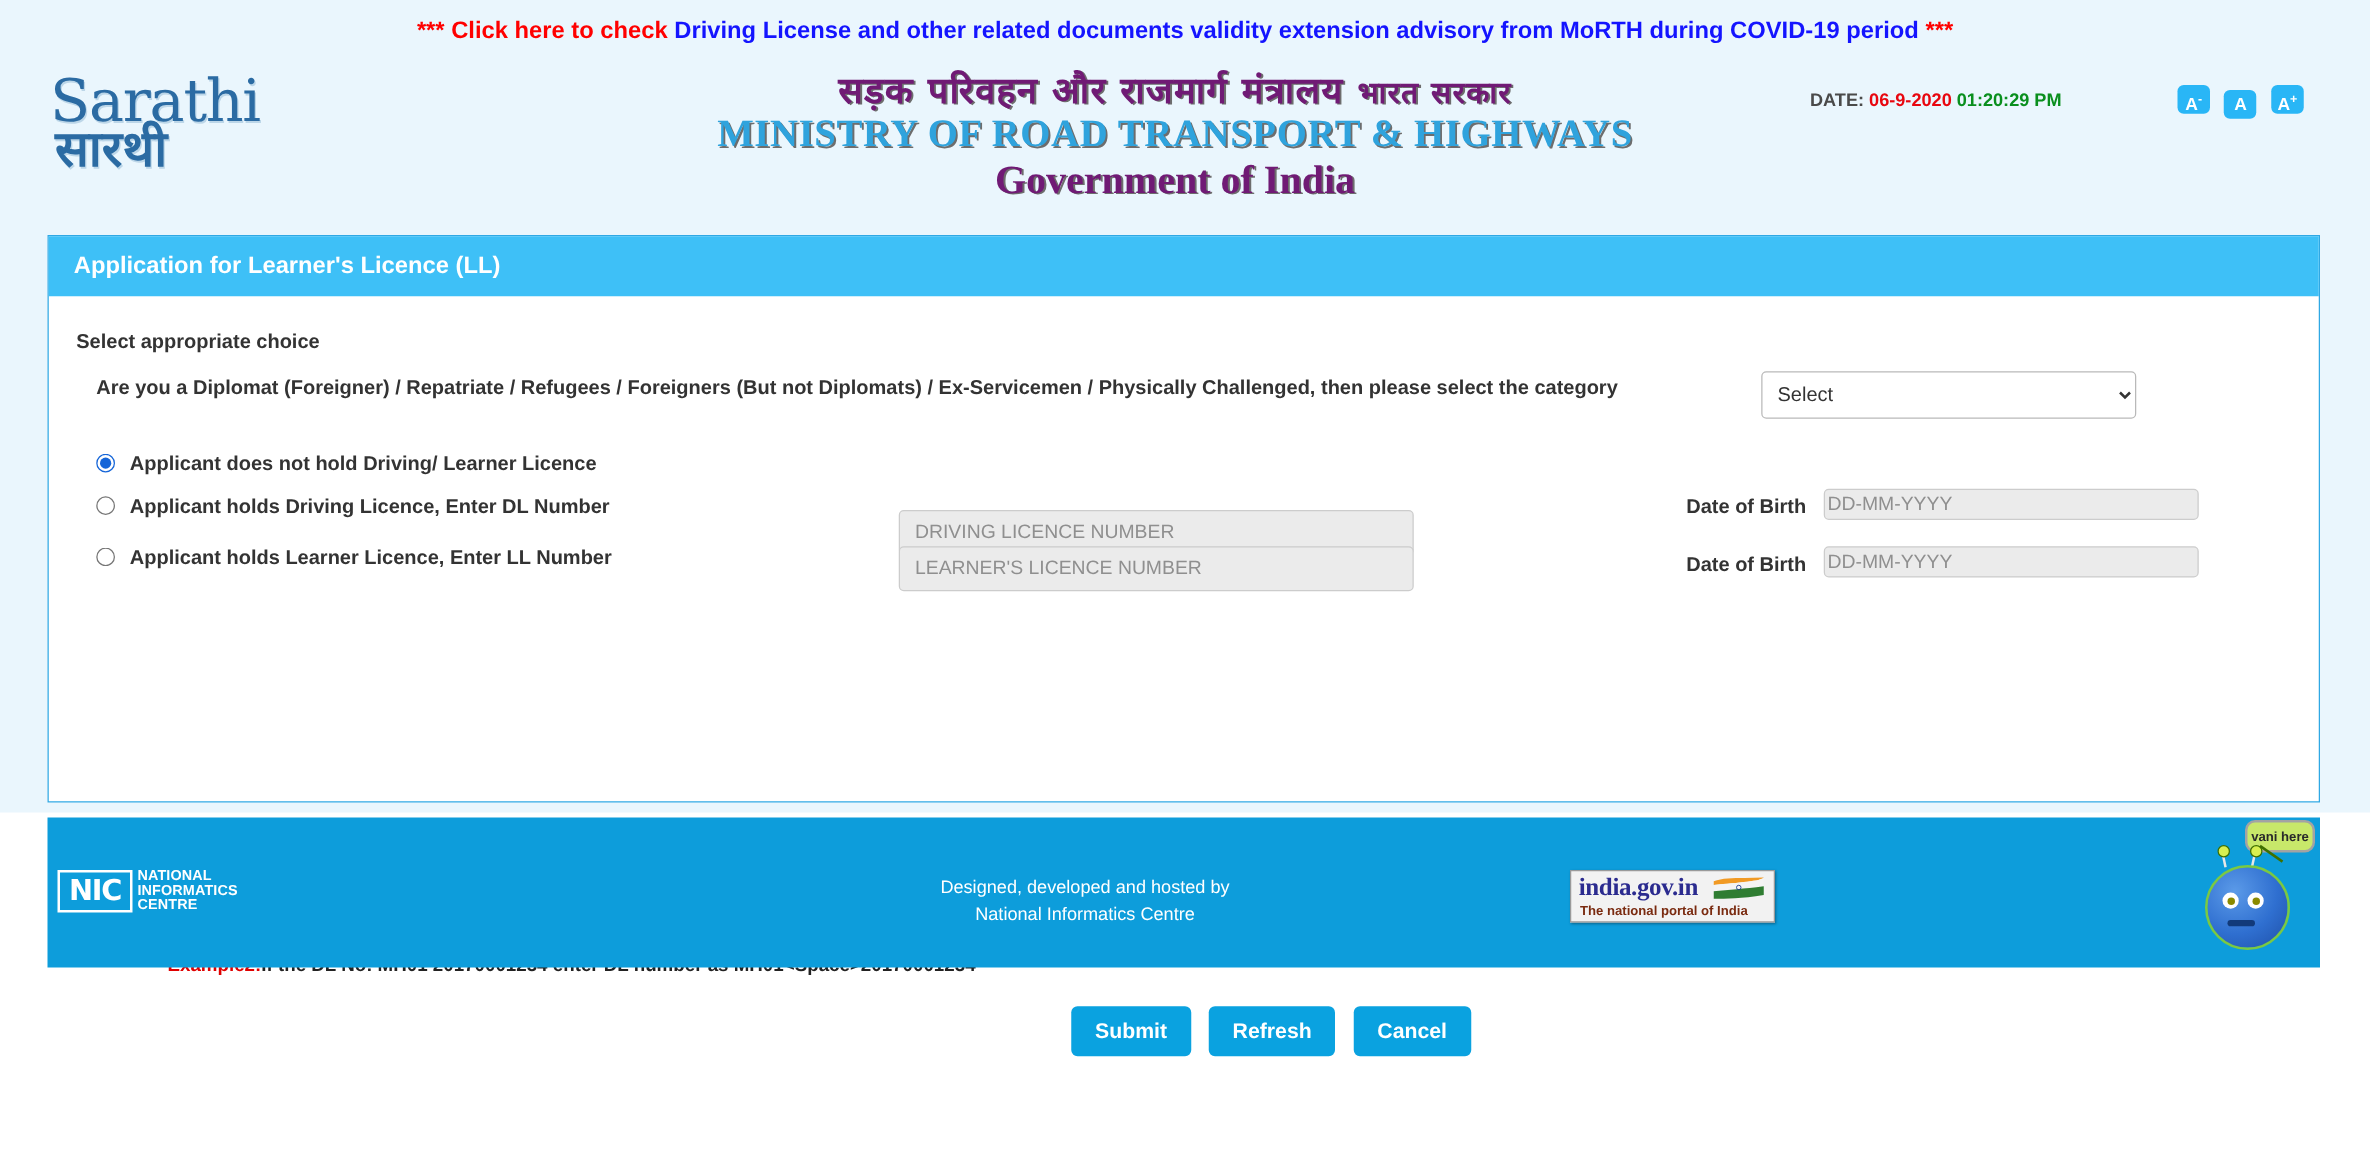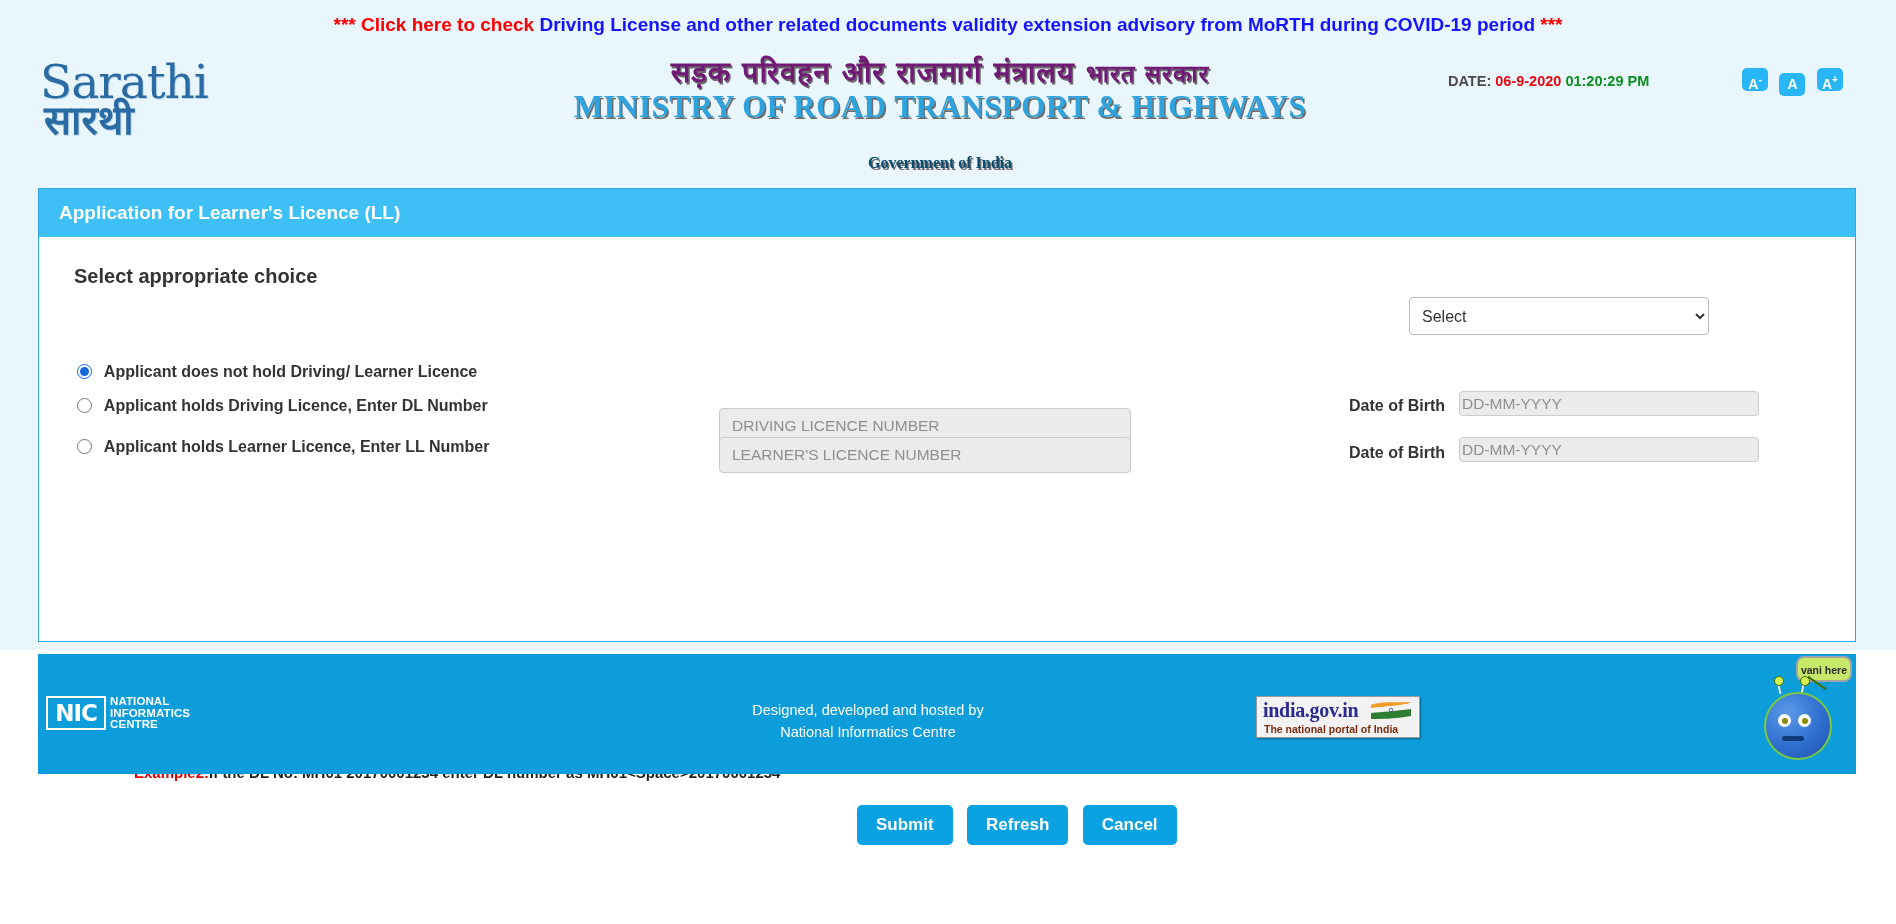--- a/index.html
+++ b/index.html
@@ -88,26 +88,25 @@
     font-family: "Liberation Serif", serif;
     font-size: 31px;
     font-weight: bold;
     color: #2fa3dd;
     text-shadow: 1.5px 1.5px 0 #6d6d6d;
     letter-spacing: 0.5px;
     line-height: 1.15;
   }
   .ministry .eng2 {
     font-family: "Liberation Serif", serif;
-    font-size: 16px;
-    font-weight: bold;
-    color: #0c4a6e;
+    font-size: 32px;
+    font-weight: bold;
+    color: #701a75;
     text-shadow: 1.5px 1.5px 0 #6d6d6d;
     line-height: 1.15;
-    margin-top: 29px;
   }
 
   
   .datebox {
     position: absolute;
     left: 1424px; top: 73px;
     font-size: 14.5px;
     font-weight: bold;
     white-space: nowrap;
     margin-left: 24px;
@@ -157,22 +156,22 @@
     box-sizing: border-box;
   }
   .panel-body {
     position: relative;
     height: 404px;
     box-sizing: border-box;
   }
 
   .sel-choice {
     position: absolute;
-    left: 35px; top: 28px;
-    font-size: 20px;
+    left: 22px; top: 28px;
+    font-size: 16px;
     font-weight: bold;
     color: #333333;
   }
   .question {
     position: absolute;
     left: 38px; top: 62px;
     width: 1320px;
     font-size: 16px;
     font-weight: bold;
     color: #333333;
@@ -479,20 +478,21 @@
       <span class="fbtn"><span>A</span></span>
       <span class="fbtn"><span>A</span><sup>+</sup></span>
     </div>
 
     <div class="panel">
       <div class="panel-head">Application for Learner's Licence (LL)</div>
       <div class="panel-body">
 
         <div class="sel-choice">Select appropriate choice</div>
 
+        <div class="question">Are you a Diplomat (Foreigner) / Repatriate / Refugees / Foreigners (But not Diplomats) / Ex-Servicemen / Physically Challenged, then please select the category</div>
 
         <select class="cat-select">
           <option>Select</option>
         </select>
 
         <div class="radio-row r1">
           <input type="radio" name="lic" checked="" style="">
           <span>Applicant does not hold Driving/ Learner Licence</span>
         </div>
 

